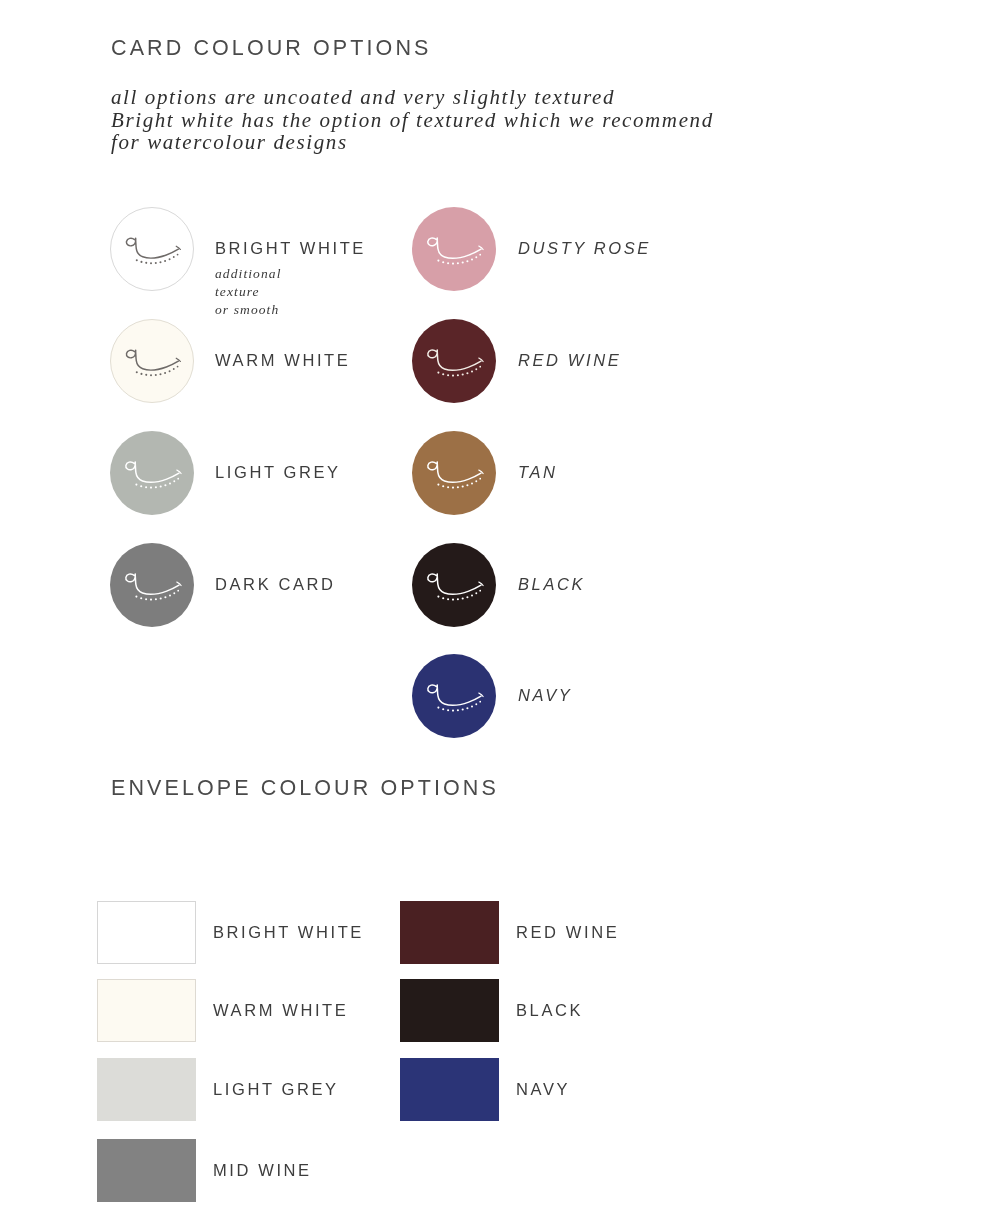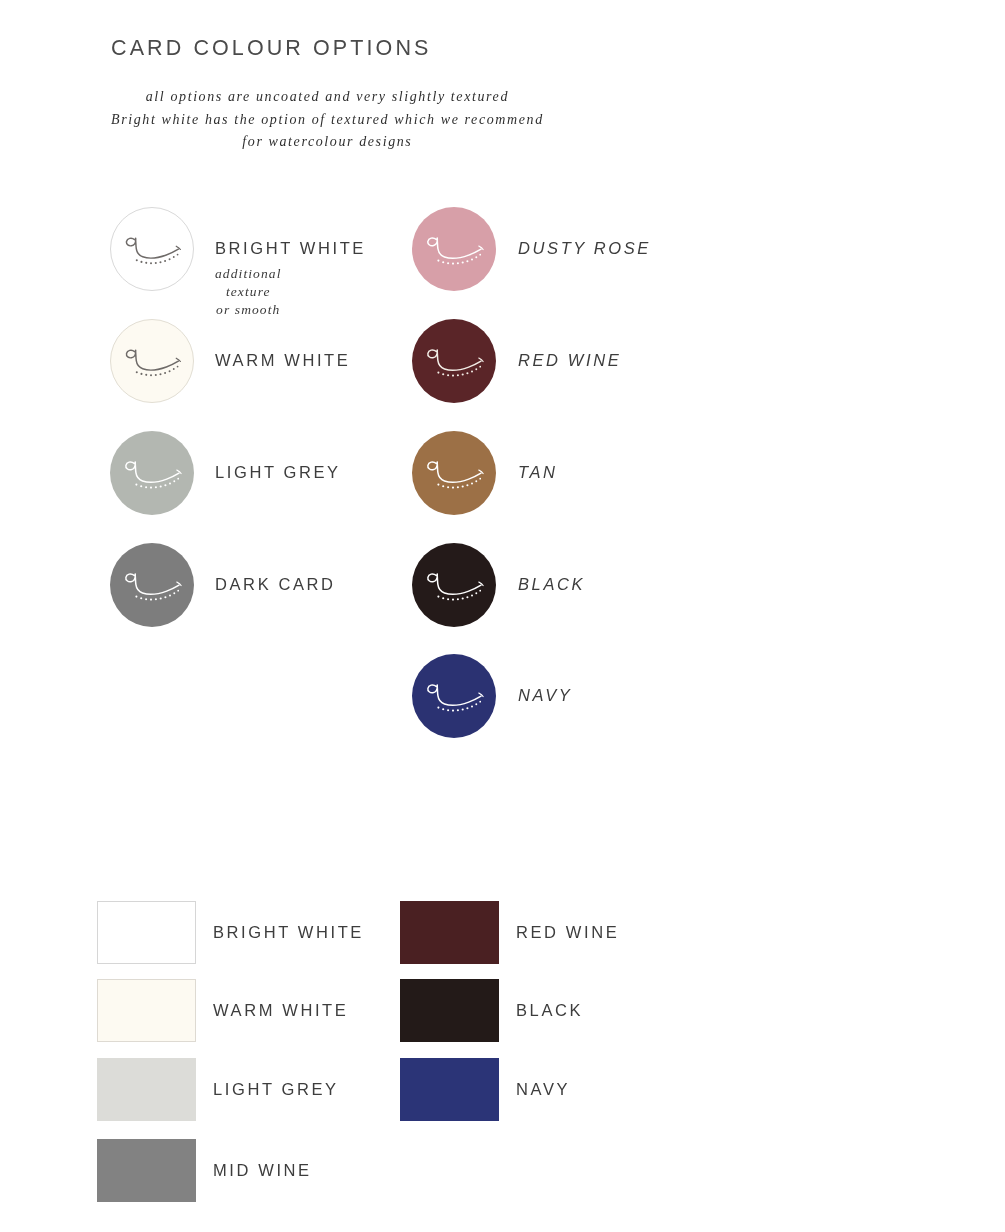--- a/index.html
+++ b/index.html
@@ -10,40 +10,40 @@
   body {
     width: 1005px;
     height: 1232px;
     position: relative;
     overflow: hidden;
     font-family: "Liberation Sans", sans-serif;
     color: #3a3a3a;
     -webkit-font-smoothing: antialiased;
   }
 
-  .page { position: relative; width: 1005px; height: 948px; text-align: center; }
+  .page { position: relative; width: 1005px; height: 948px; }
 
   
   .section-title {
     position: absolute;
     font-family: "Liberation Sans", sans-serif;
     font-weight: 300;
     font-size: 21.5px;
     letter-spacing: 3.1px;
     color: #4a4a4a;
     white-space: nowrap;
   }
   #card-title  { left: 111px; top: 36px; }
   #env-title   { left: 111px; top: 776px; }
 
   .section-note {
     position: absolute;
     font-family: "Liberation Serif", serif;
     font-style: italic;
-    font-size: 14px;
+    font-size: 21px;
     letter-spacing: 1.6px;
     line-height: 22.5px;
     color: #2f2f2f;
     white-space: pre-line;
   }
   #card-note { left: 111px; top: 86px; }
   #env-note  { left: 111px; top: 825px; }
 
   
   .swatch-circle-row { position: absolute; }
@@ -349,20 +349,21 @@
                 <circle cx="64.3" cy="50.2" r="0.95"></circle>
                 <circle cx="68.2" cy="47.7" r="0.9"></circle>
               </g>
             </svg>
           </span>
         </div>
         <div class="swatch-label right-col">NAVY</div>
       </div>
     </div>
 
+  <div class="section-title" id="env-title">ENVELOPE COLOUR OPTIONS</div>
 
 
   <div id="env-left-column">
       <div class="swatch-square-row" style="left: 97px; top: 901px;">
         <div class="square bordered" style="background: rgb(255, 255, 255); border-color: rgb(214, 214, 214);"></div>
         <div class="square-label">BRIGHT WHITE</div>
       </div>
       <div class="swatch-square-row" style="left: 97px; top: 979px;">
         <div class="square bordered" style="background: rgb(253, 250, 242); border-color: rgb(222, 218, 210);"></div>
         <div class="square-label">WARM WHITE</div>

